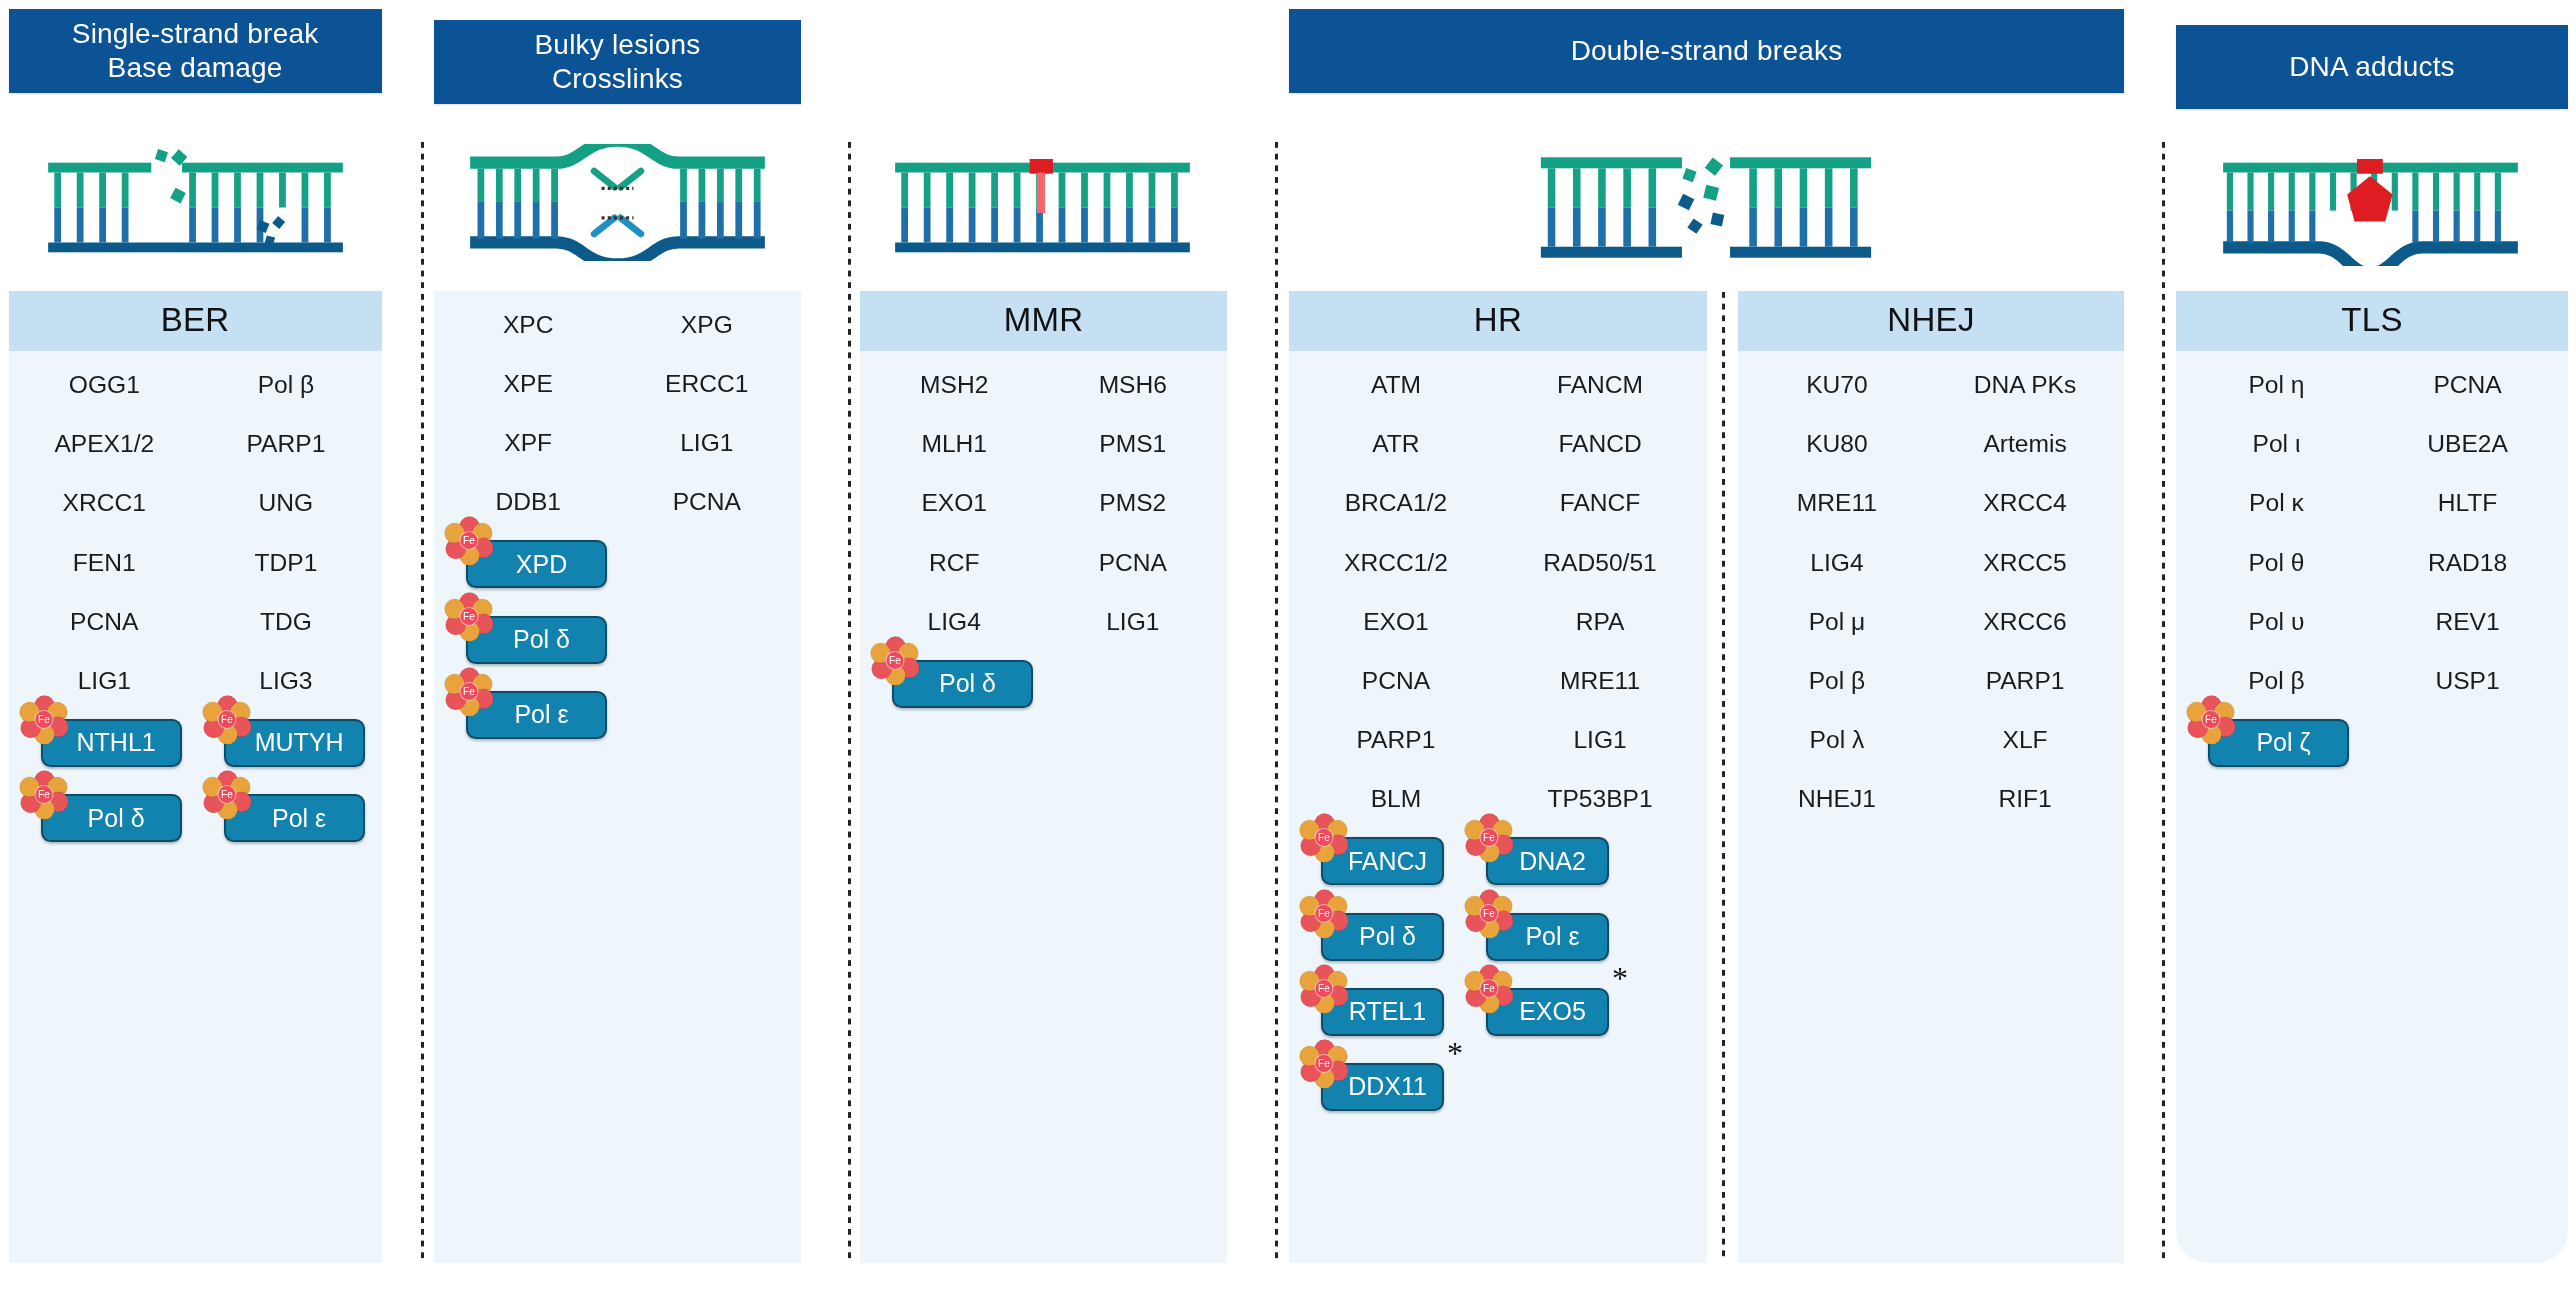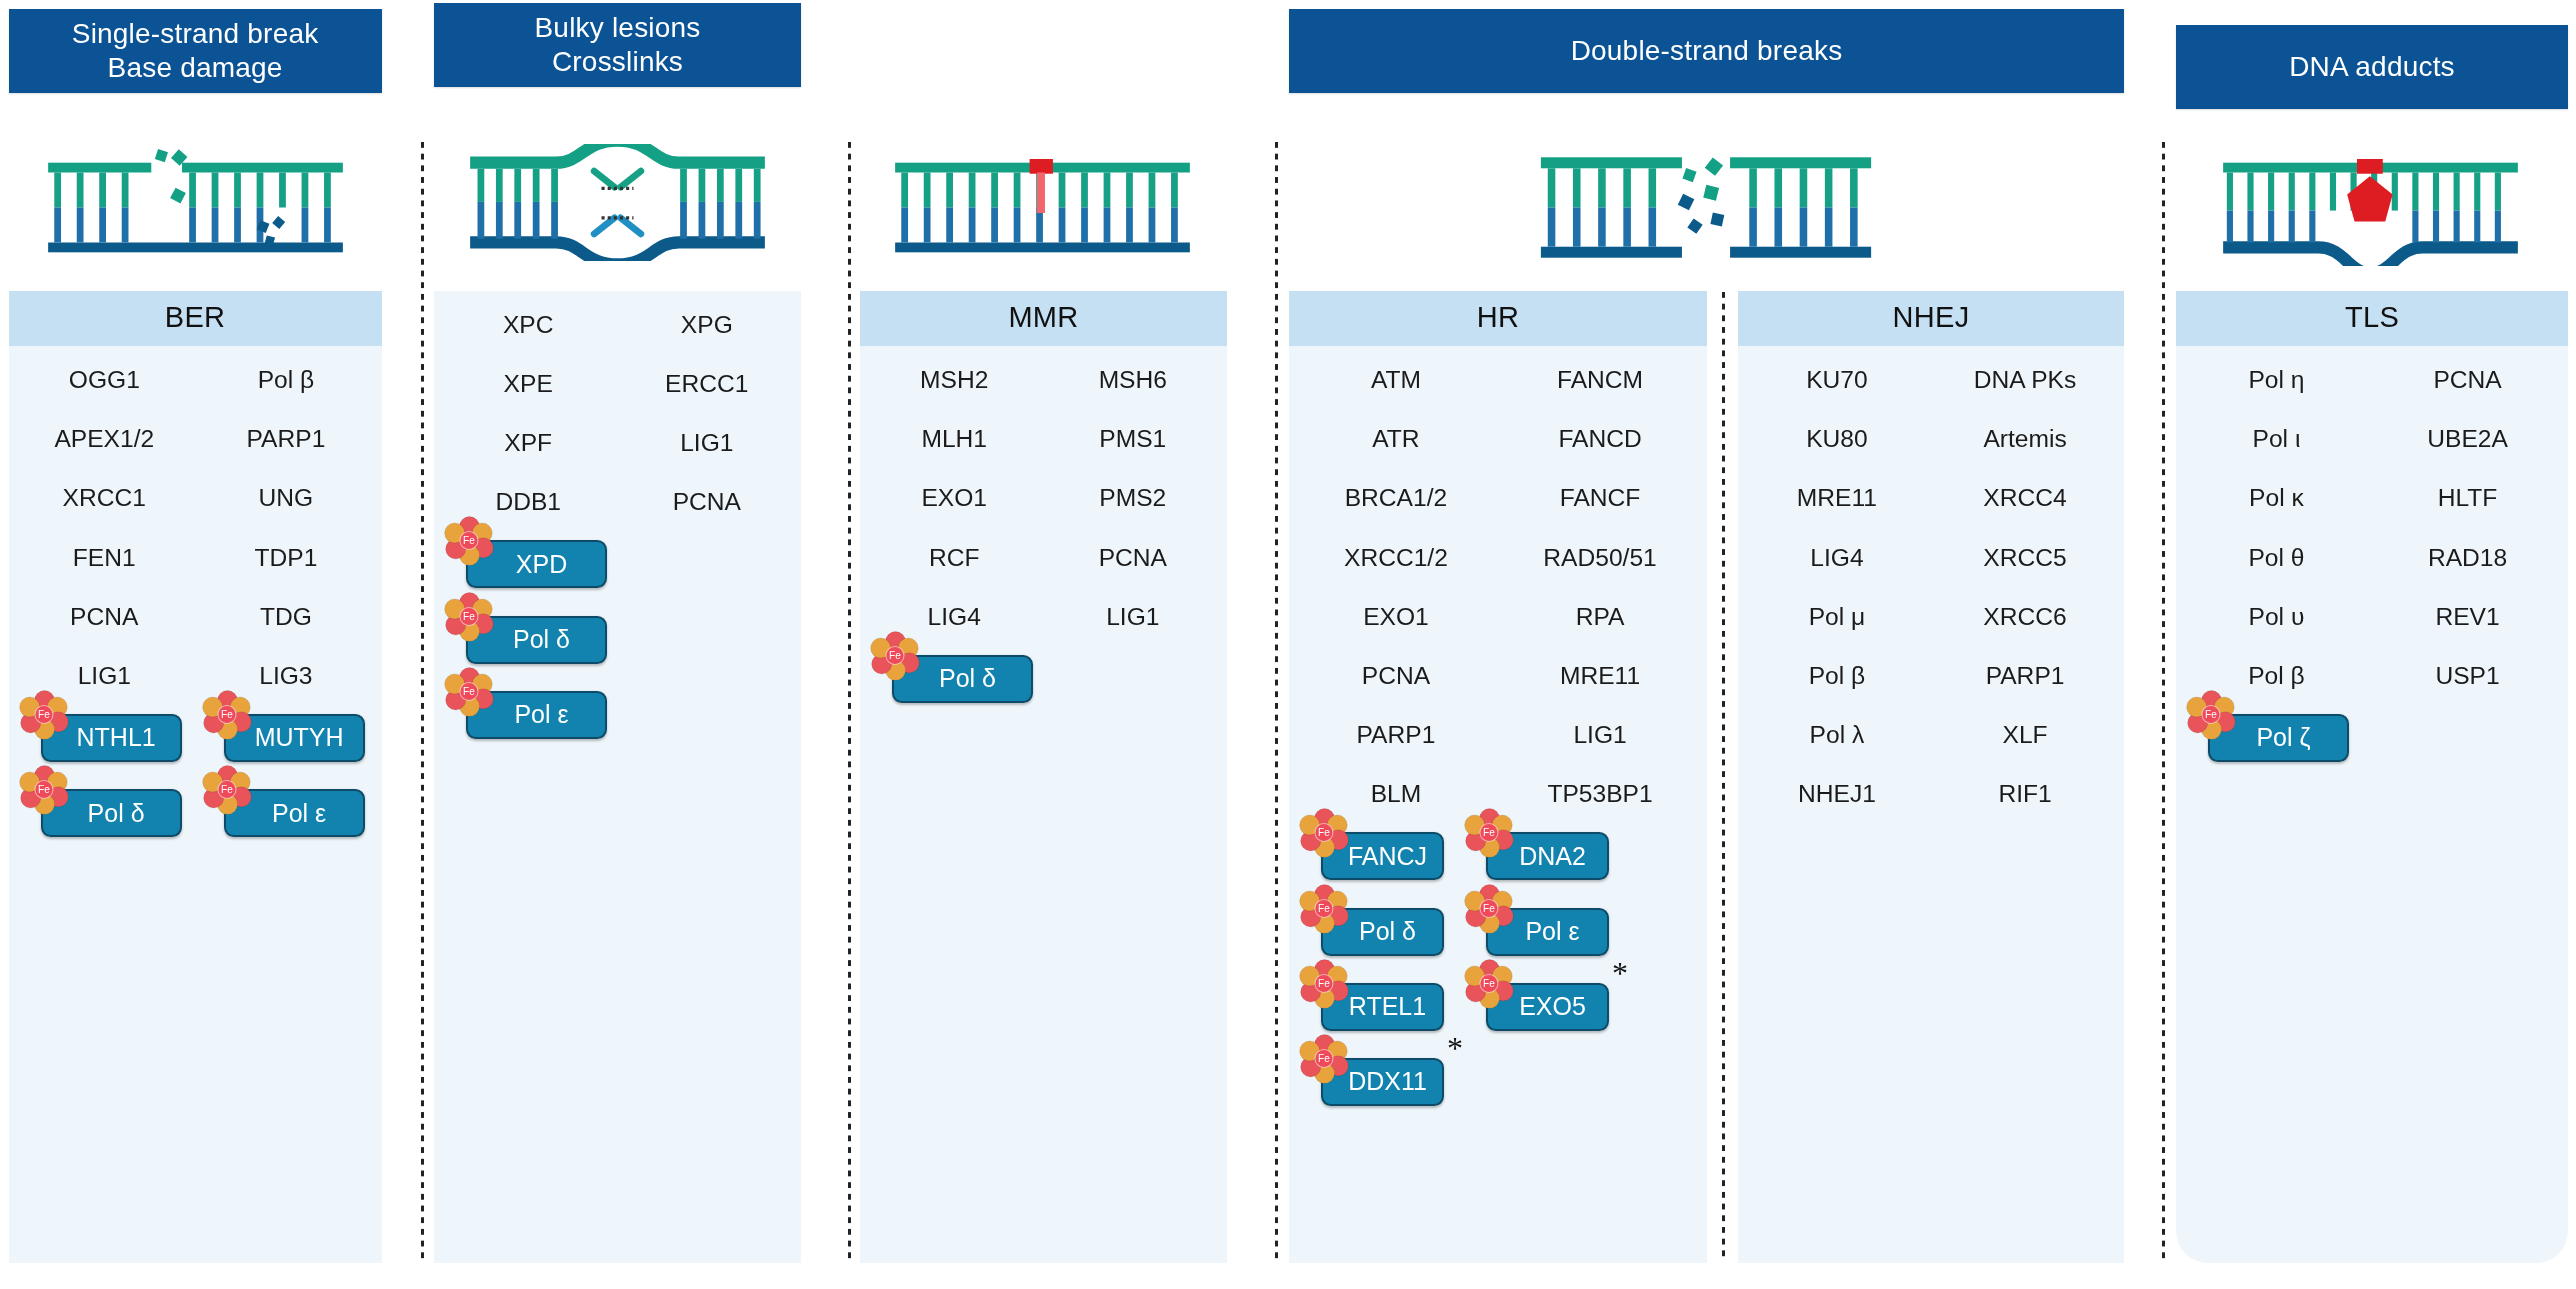--- a/index.html
+++ b/index.html
@@ -35,21 +35,21 @@
 
   
   .panel {
     position: absolute;
     background: #eef6fb;
     display: flex; flex-direction: column;
   }
   .panel-title {
     background: #c5dff3;
     color: #111;
-    font-size: 29px;
+    font-size: 33px;
     text-align: center;
     padding: 10.4px 0 11.7px;
     letter-spacing: 0.3px;
   }
   .gene-grid {
     display: grid;
     grid-template-columns: 1fr 1fr;
     padding: 9.8px 4.9px 0;
     row-gap: 12px;
   }
@@ -207,21 +207,21 @@
               <ellipse cx="50" cy="76" rx="19" ry="19" fill="#e8a33d" stroke="rgba(0,0,0,.13)" stroke-width="1.4"></ellipse>
               <ellipse cx="24" cy="64" rx="19" ry="19" fill="#e8545a" stroke="rgba(0,0,0,.13)" stroke-width="1.4"></ellipse>
               <ellipse cx="22" cy="34" rx="19" ry="19" fill="#e8a33d" stroke="rgba(0,0,0,.13)" stroke-width="1.4"></ellipse>
               <circle cx="49" cy="48" r="17" fill="#ef4a5a" stroke="rgba(255,255,255,.55)" stroke-width="2"></circle>
               <text x="49" y="54" text-anchor="middle" font-size="19" font-family="&quot;Liberation Sans&quot;, sans-serif" fill="#ffffff">Fe</text>
             </svg>
           </div>
         </div>
       </div>
     </div>
-    <div class="damage-banner" style="left: 434px; top: 3px; width: 367px; height: 84px;">
+    <div class="damage-banner" style="left: 434px; top: 20px; width: 367px; height: 84px;">
       <span>Bulky lesions</span>
       <span>Crosslinks</span>
     </div>
     <div class="dna" style="left: 464px; top: 144px;"><svg viewBox="0 0 500 190" width="307" height="117">
         <path d="M10,30 L150,30 C192,30 196,-6 250,-6 C304,-6 308,30 350,30 L490,30" stroke="#13a085" stroke-width="20" fill="none"></path>
         <path d="M10,160 L150,160 C192,160 196,196 250,196 C304,196 308,160 350,160 L490,160" stroke="#0b5a8a" stroke-width="20" fill="none"></path>
         <rect x="22" y="40" width="11" height="54" fill="#16a085"></rect>
         <rect x="22" y="94" width="11" height="60" fill="#1f6fa8"></rect>
         <rect x="52" y="40" width="11" height="54" fill="#16a085"></rect>
         <rect x="52" y="94" width="11" height="60" fill="#1f6fa8"></rect>

